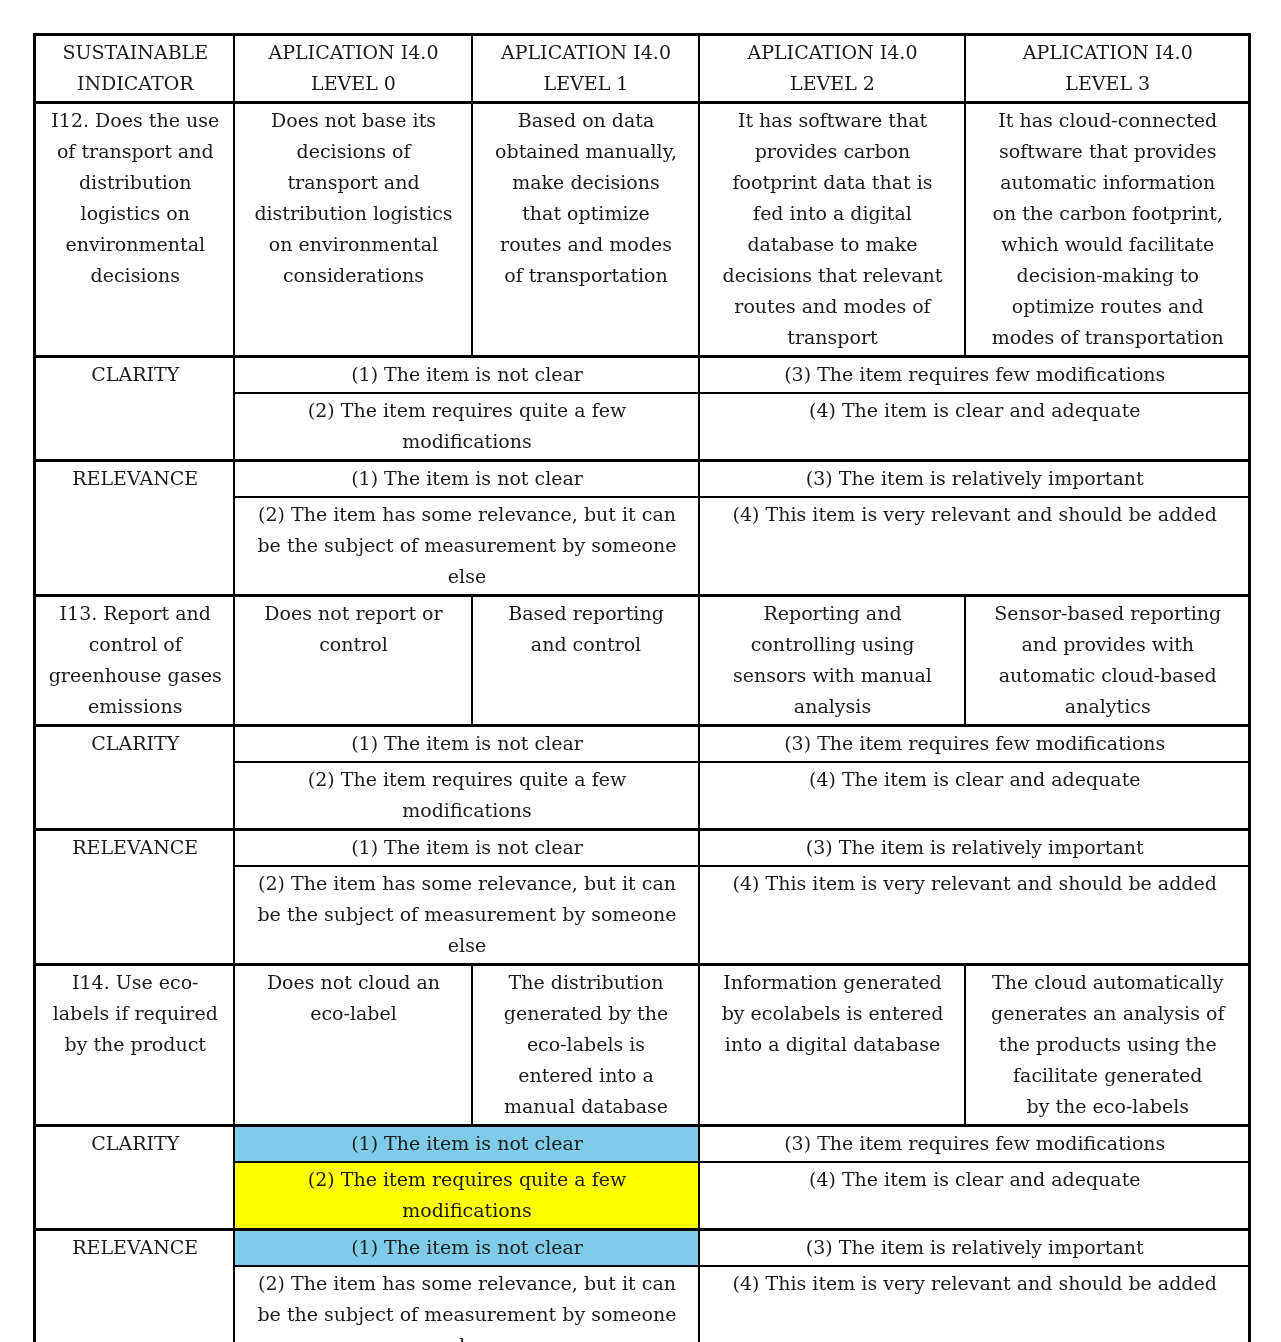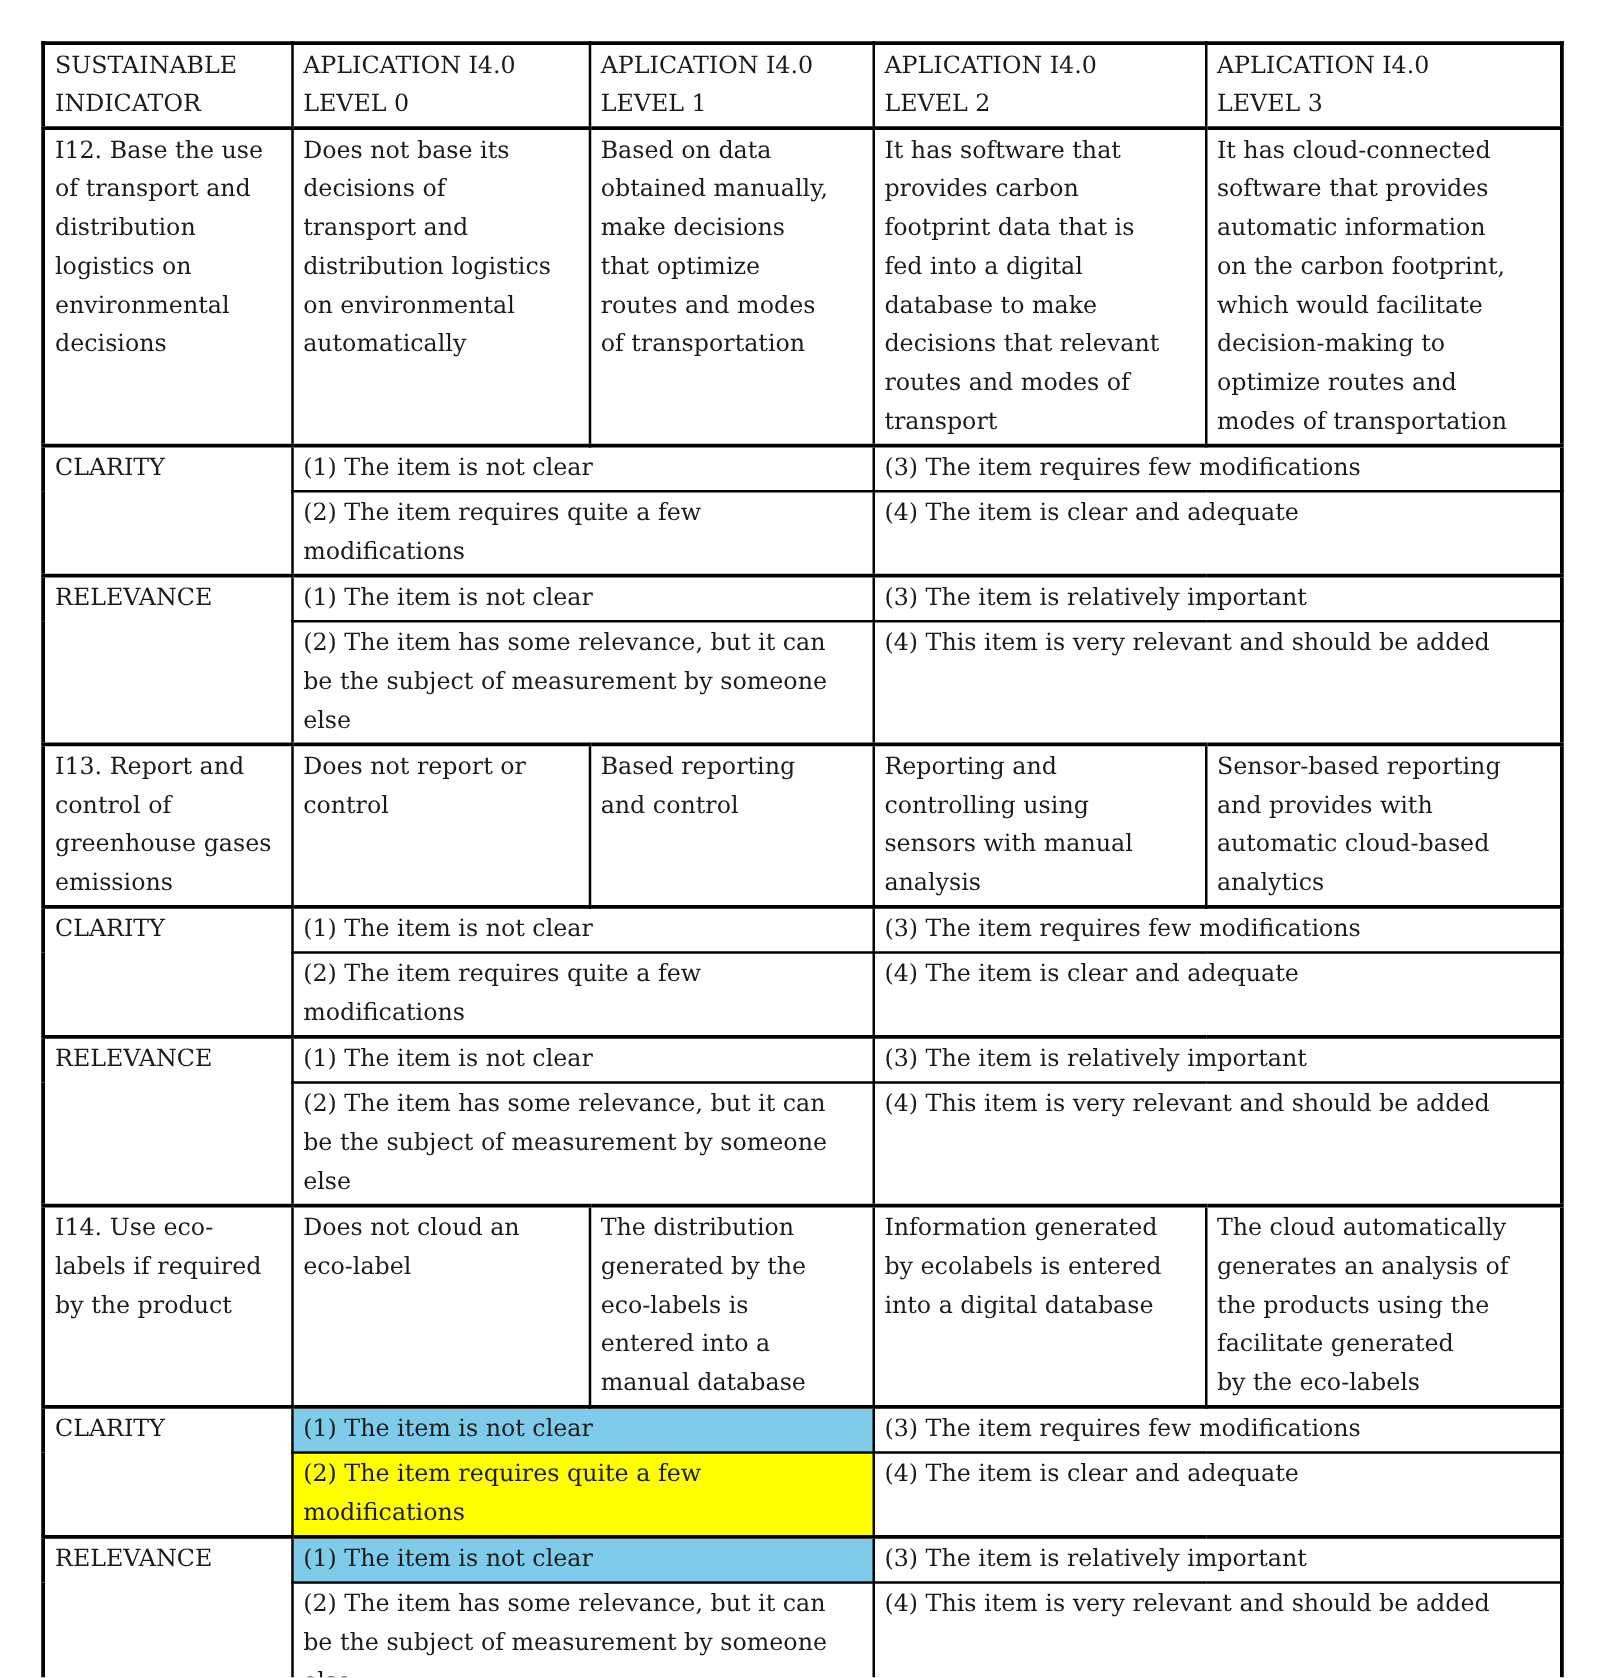--- a/index.html
+++ b/index.html
@@ -23,21 +23,21 @@
     left:33px;
     top:33px;
     width:1215px;
     border-collapse:collapse;
     table-layout:fixed;
     border:3px solid var(--line);
   }
   th,td{
     border:2px solid var(--line);
     vertical-align:top;
-    text-align:left;
+    text-align:center;
     font-weight:normal;
     font-size:19px;
     line-height:31px;
     padding:1px 6px 2px 8px;
     white-space:pre-line;
     overflow:hidden;
   }
   tr.sec th, tr.sec td{ border-top:3px solid var(--line); }
   .hl-blue{ background:var(--hl-blue); }
   .hl-yellow{ background:var(--hl-yellow); }
@@ -63,32 +63,32 @@
 LEVEL 0</th>
       <th>APLICATION I4.0
 LEVEL 1</th>
       <th>APLICATION I4.0
 LEVEL 2</th>
       <th>APLICATION I4.0
 LEVEL 3</th>
     </tr>
 
     <tr class="sec" style="height:252px">
-      <td>I12. Base the use
+      <td>I12. Does the use
 of transport and
 distribution
 logistics on
 environmental
 decisions</td>
       <td>Does not base its
 decisions of
 transport and
 distribution logistics
 on environmental
-automatically</td>
+considerations</td>
       <td>Based on data
 obtained manually,
 make decisions
 that optimize
 routes and modes
 of transportation</td>
       <td>It has software that
 provides carbon
 footprint data that is
 fed into a digital

